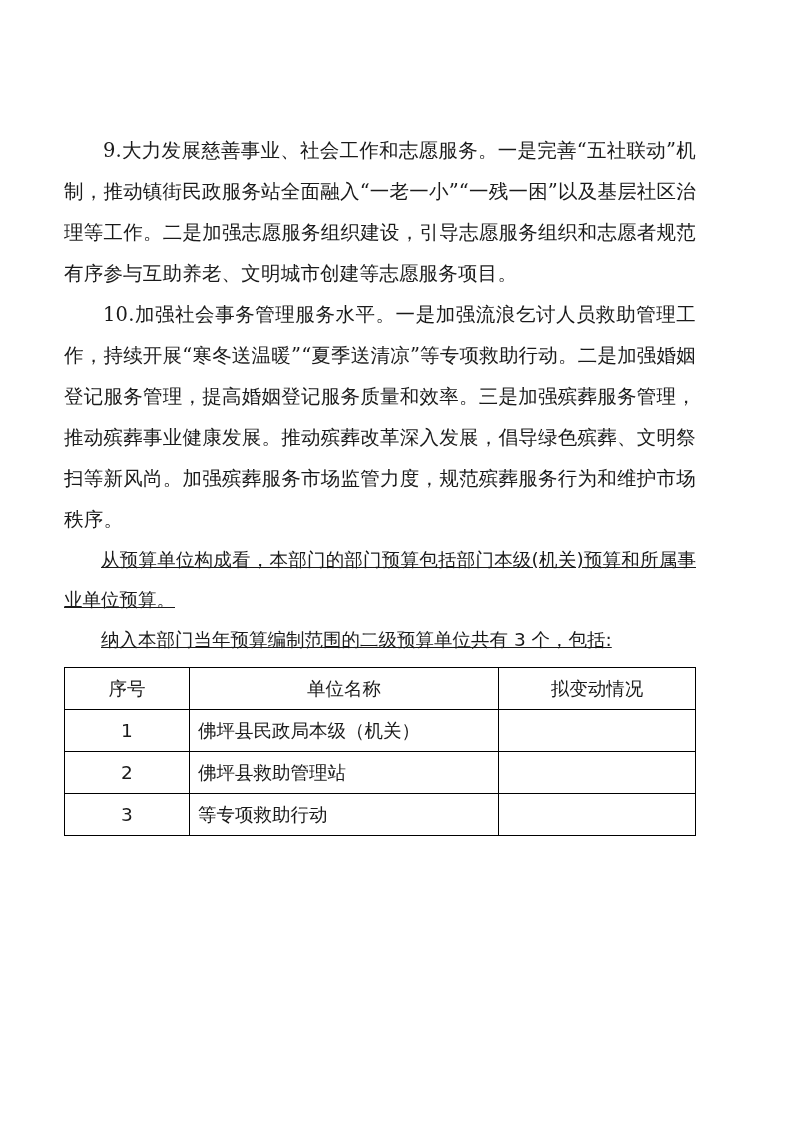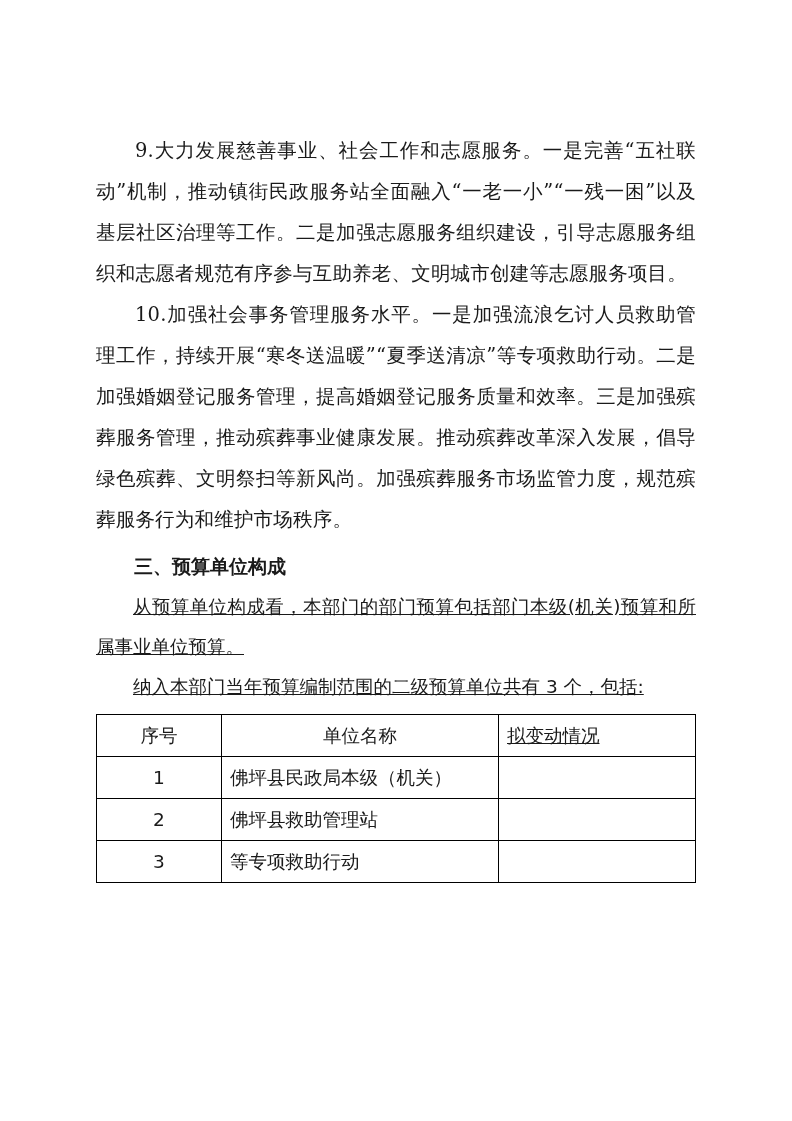--- a/index.html
+++ b/index.html
@@ -11,21 +11,21 @@
     width: 792px;
     height: 1121px;
     font-family: "DejaVu Serif", "Liberation Serif", serif;
     color: #1a1a1a;
   }
   .page {
     position: relative;
     width: 792px;
     height: 1121px;
     box-sizing: border-box;
-    padding: 130px 96px 60px 96px;
+    padding: 130px 96px 60px 64px;
   }
   .body-para {
     font-size: 19.5px;
     line-height: 41px;
     text-align: justify;
     text-justify: inter-ideograph;
     text-indent: 2em;
     margin: 0 0 0 0;
     letter-spacing: 0.2px;
   }
@@ -56,34 +56,33 @@
   table.unit-table td, table.unit-table th {
     border: 1px solid #000000;
     height: 41px;
     font-size: 18.5px;
     font-family: "DejaVu Sans", "Liberation Sans", sans-serif;
     font-weight: normal;
     padding: 0 8px;
   }
   .col-no { width: 108px; text-align: center; }
   .col-name { width: auto; text-align: left; padding-left: 16px; }
-  .col-change { width: 180px; text-align: left; text-decoration: underline; }
+  .col-change { width: 180px; text-align: center; }
   thead td { text-align: center; }
   thead .col-name { text-align: center; padding-left: 8px; }
 </style>
 </head>
 <body>
 
 <div class="page">
 
   <p class="body-para">9.大力发展慈善事业、社会工作和志愿服务。一是完善“五社联动”机制，推动镇街民政服务站全面融入“一老一小”“一残一困”以及基层社区治理等工作。二是加强志愿服务组织建设，引导志愿服务组织和志愿者规范有序参与互助养老、文明城市创建等志愿服务项目。</p>
 
   <p class="body-para">10.加强社会事务管理服务水平。一是加强流浪乞讨人员救助管理工作，持续开展“寒冬送温暖”“夏季送清凉”等专项救助行动。二是加强婚姻登记服务管理，提高婚姻登记服务质量和效率。三是加强殡葬服务管理，推动殡葬事业健康发展。推动殡葬改革深入发展，倡导绿色殡葬、文明祭扫等新风尚。加强殡葬服务市场监管力度，规范殡葬服务行为和维护市场秩序。</p>
 
-  <h2 class="section-heading">三、预算单位构成</h2>
 
   <p class="para-sans">从预算单位构成看，本部门的部门预算包括部门本级(机关)预算和所属事业单位预算。</p>
 
   <p class="para-sans">纳入本部门当年预算编制范围的二级预算单位共有 3 个，包括:</p>
 
   <table class="unit-table">
     <thead>
       <tr>
         <td class="col-no">序号</td>
         <td class="col-name">单位名称</td>

